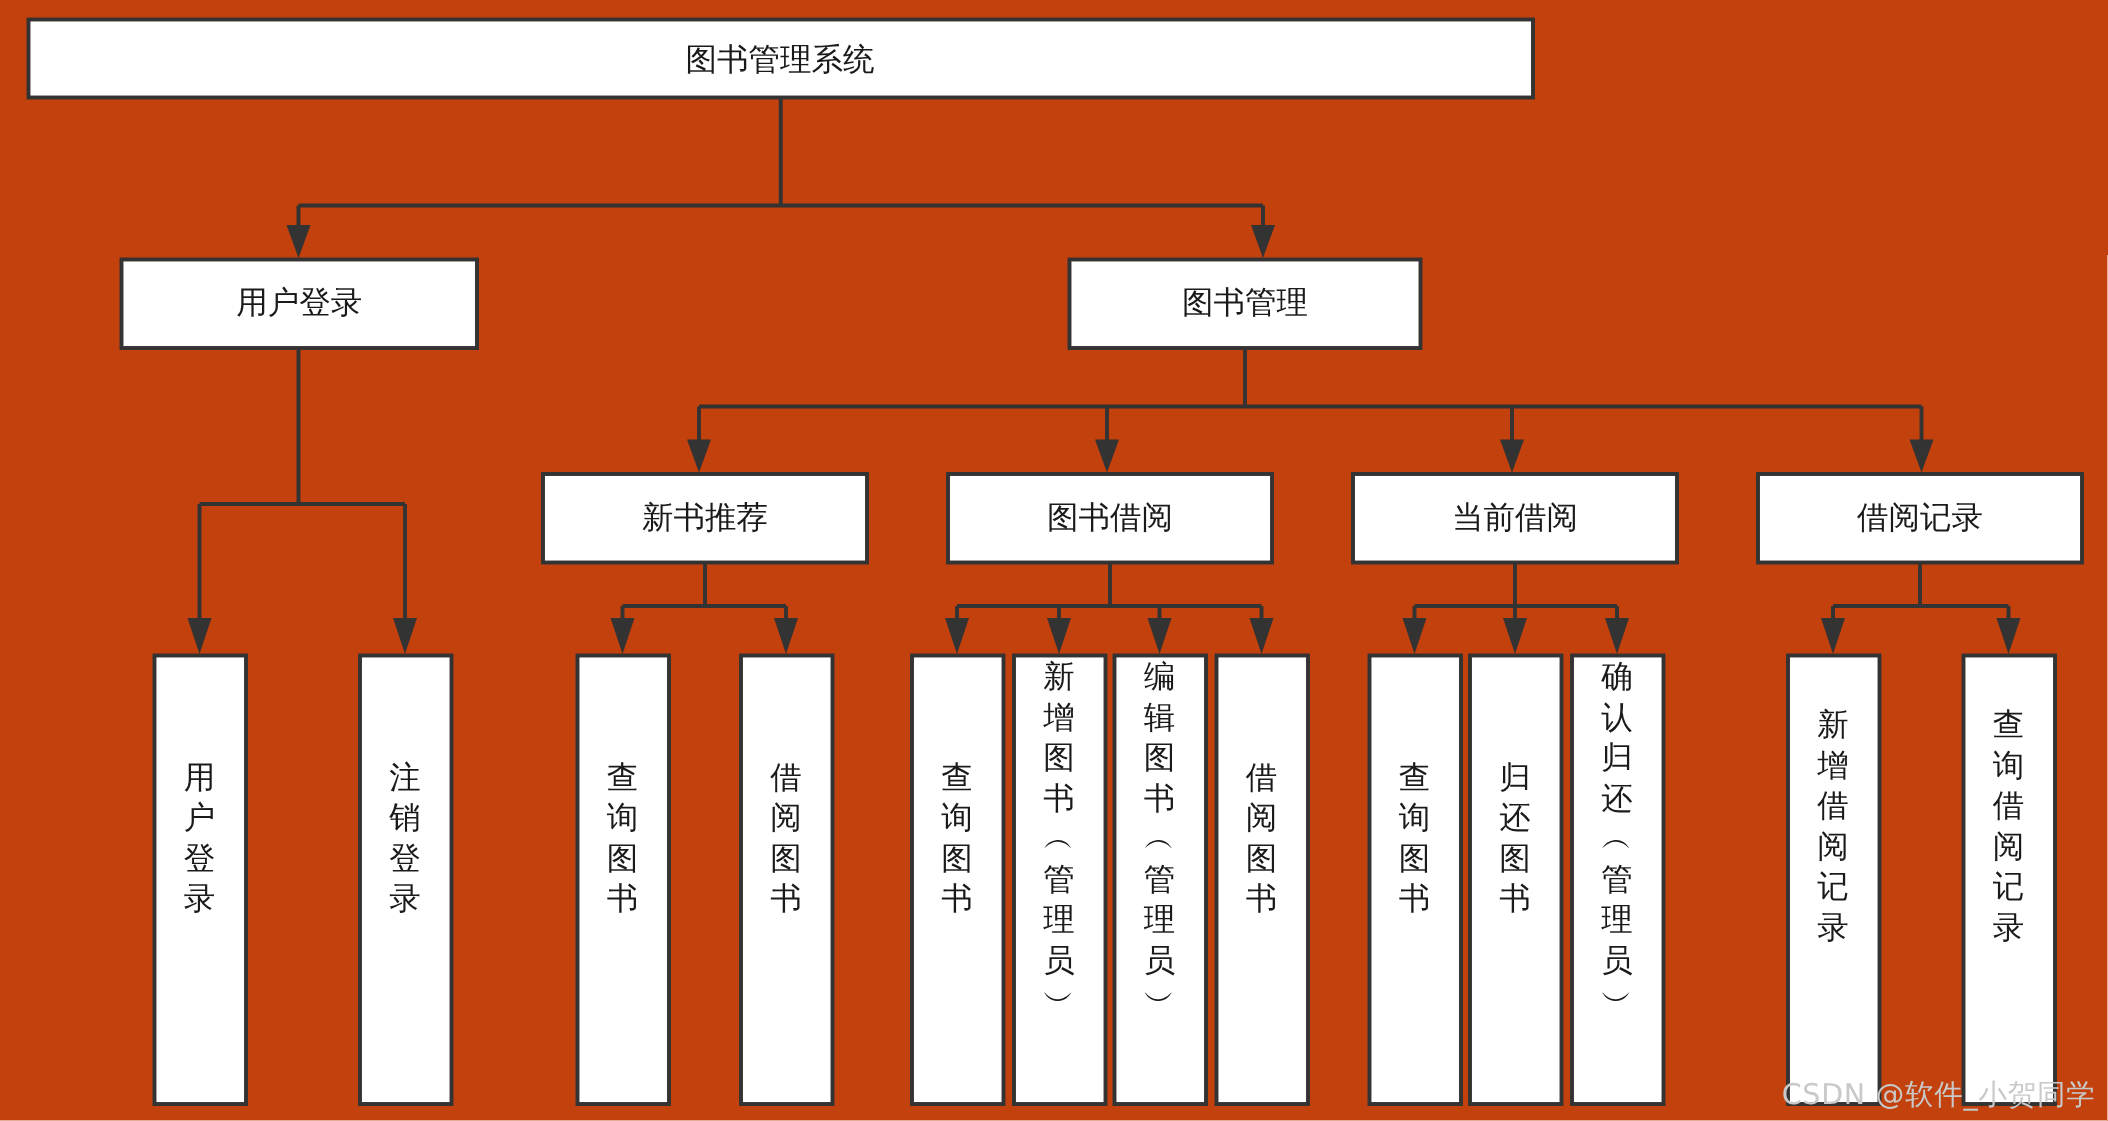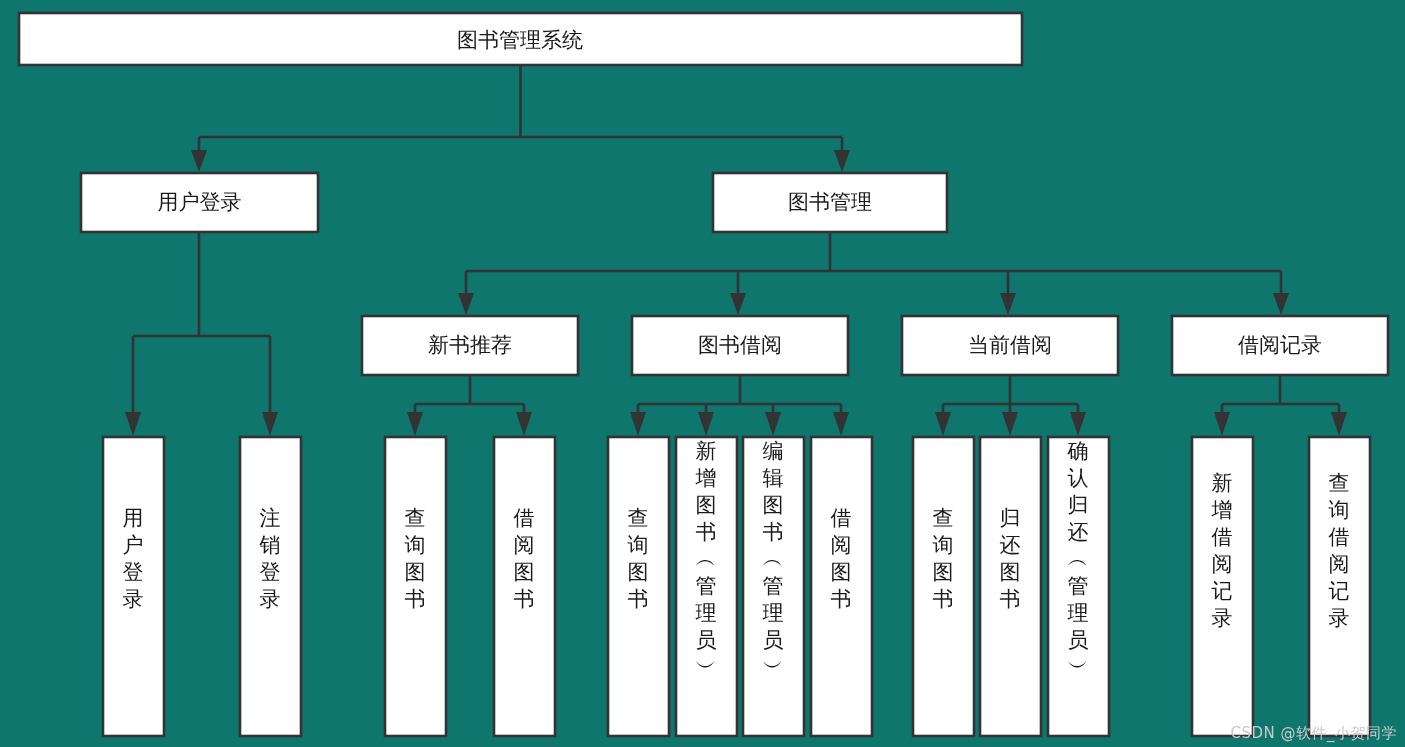--- a/index.html
+++ b/index.html
@@ -8,21 +8,21 @@
     padding: 0;
     background: #ffffff;
   }
   body {
     font-family: "DejaVu Sans", "Liberation Sans", sans-serif;
   }
   #diagram-root {
     position: relative;
     width: 1405px;
     height: 747px;
-    background: #0f766e;
+    background: #c2410c;
     overflow: hidden;
   }
   svg.flowchart {
     position: absolute;
     left: 0;
     top: 0;
     width: 1405px;
     height: 747px;
     display: block;
   }
@@ -52,21 +52,21 @@
     font-family: "DejaVu Sans", "Liberation Sans", sans-serif;
     font-size: 21px;
     fill: #1a1a1a;
     text-anchor: middle;
   }
   .watermark {
     position: absolute;
     right: 8px;
     bottom: 4px;
     font-family: "DejaVu Sans", "Liberation Sans", sans-serif;
-    font-size: 15px;
+    font-size: 19px;
     color: #c9c9c9;
     letter-spacing: 0.5px;
     white-space: nowrap;
     user-select: none;
   }
 </style>
 </head>
 <body>
 
 <div id="diagram-root">

